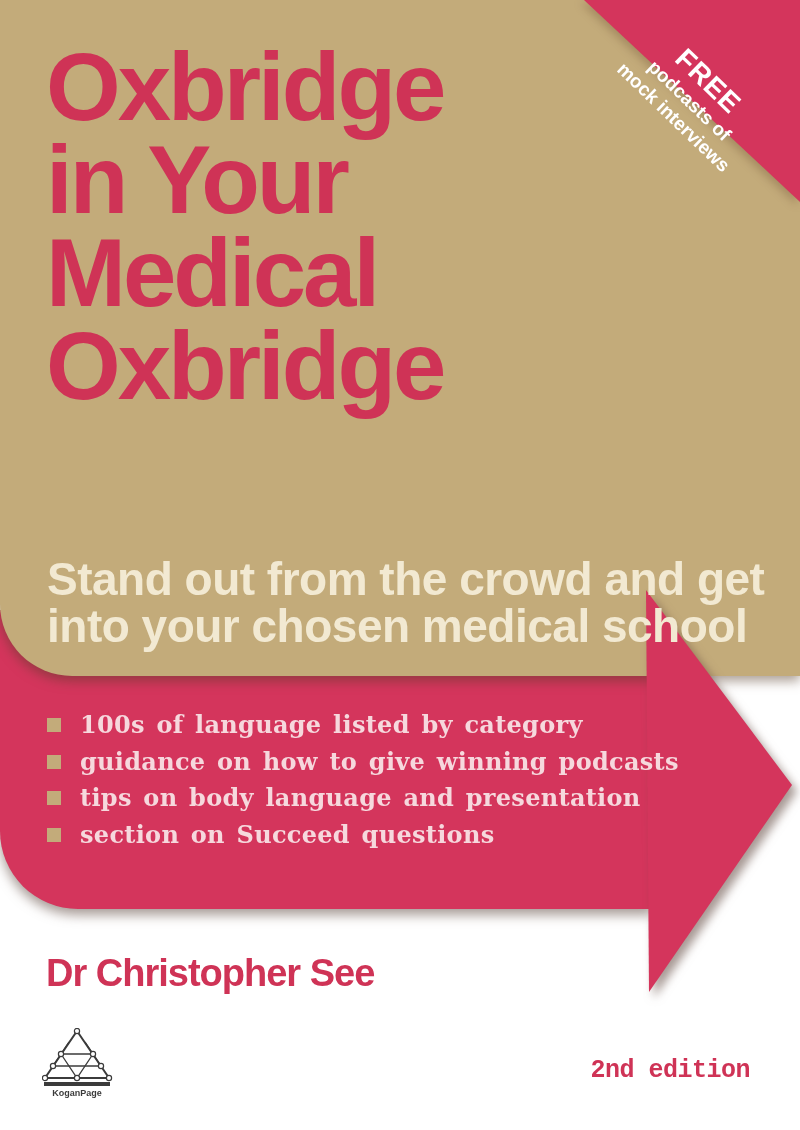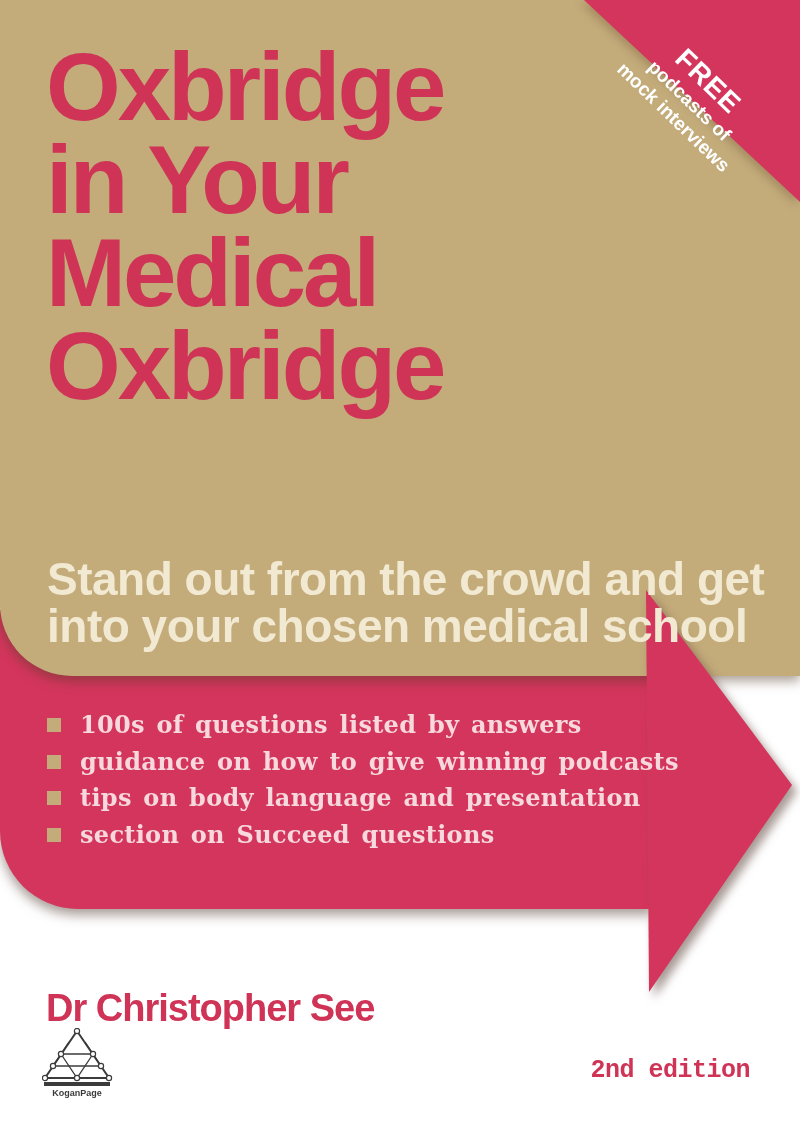--- a/index.html
+++ b/index.html
@@ -66,21 +66,21 @@
   }
   .bullet-label{
     font-family:"DejaVu Serif",serif;font-weight:700;font-size:24px;
     color:var(--bullet-text,#f6d8dd);letter-spacing:0.3px;word-spacing:3px;
     line-height:30px;white-space:nowrap;
   }
   
   .author{
     position:absolute;left:46px;top:952px;z-index:5;
     color:var(--title-pink,#cf3356);
-    font-size:38px;font-weight:700;letter-spacing:-1px;white-space:nowrap;margin-top:35px;
+    font-size:38px;font-weight:700;letter-spacing:-1px;white-space:nowrap;
   }
   
   .logo{position:absolute;left:42px;top:1028px;z-index:5;}
   .logo .stroke{fill:none;stroke:var(--logo-gray,#3b3b3b);stroke-width:2;}
   .logo .thin{fill:none;stroke:var(--logo-gray,#3b3b3b);stroke-width:1.3;}
   .logo .node{fill:#ffffff;stroke:var(--logo-gray,#3b3b3b);stroke-width:1.2;}
   .logo .bar{fill:var(--logo-gray,#3b3b3b);}
   .logo text{
     font-family:"Liberation Sans",sans-serif;font-size:9px;font-weight:700;
     fill:var(--logo-gray,#3b3b3b);
@@ -121,21 +121,21 @@
   </div>
 
   <div class="subtitle">
     <div>Stand out from the crowd and get</div>
     <div>into your chosen medical school</div>
   </div>
 
   <div class="bullets">
     <div class="bullet-row">
       <span class="bullet-square"></span>
-      <span class="bullet-label">100s of questions listed by answers</span>
+      <span class="bullet-label">100s of language listed by category</span>
     </div>
     <div class="bullet-row">
       <span class="bullet-square"></span>
       <span class="bullet-label">guidance on how to give winning podcasts</span>
     </div>
     <div class="bullet-row">
       <span class="bullet-square"></span>
       <span class="bullet-label">tips on body language and presentation</span>
     </div>
     <div class="bullet-row">

